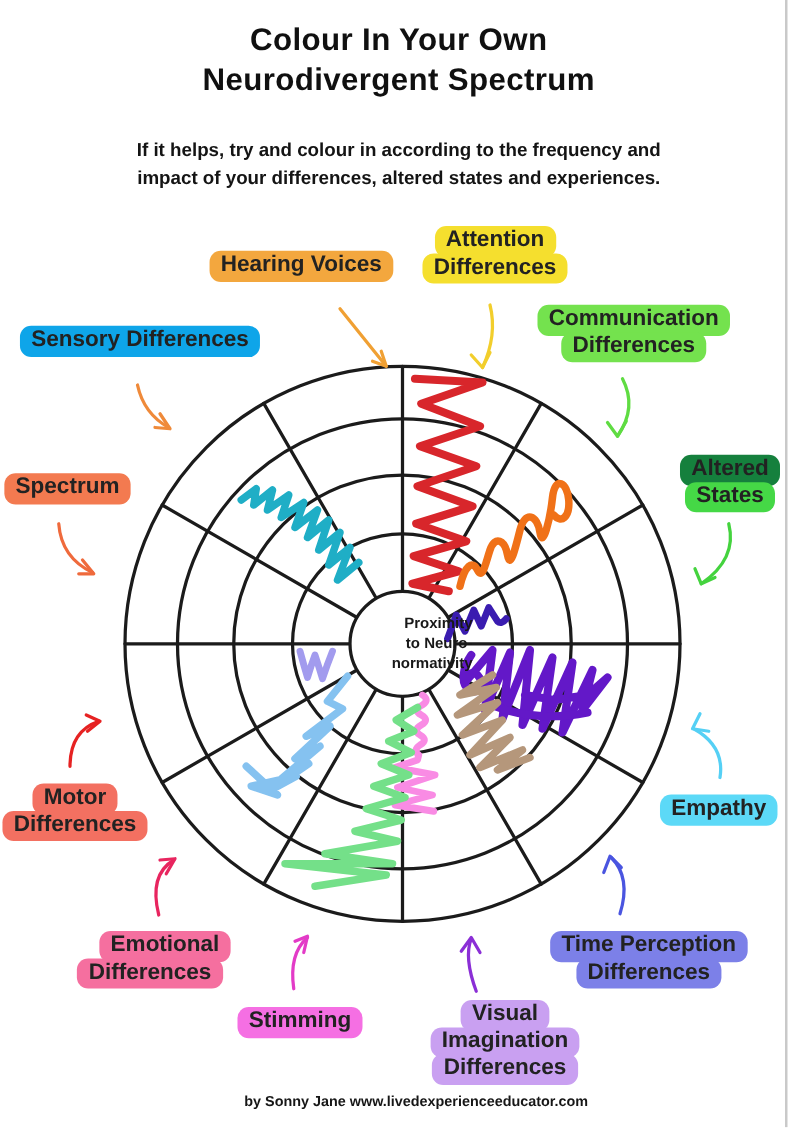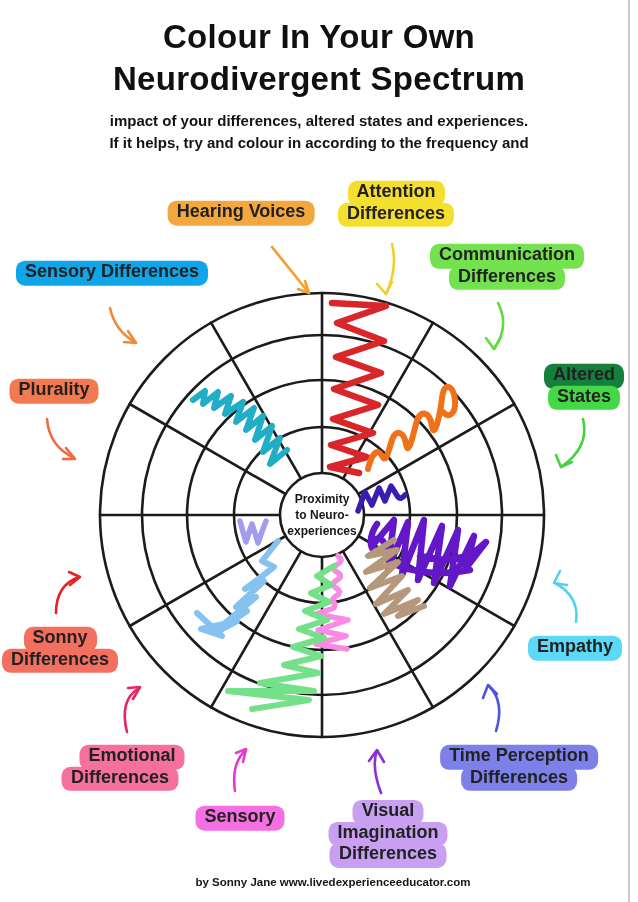--- a/index.html
+++ b/index.html
@@ -1,59 +1,59 @@
 <!DOCTYPE html>
 <html><head>
 <meta charset="utf-8">
 <style>
   html,body{margin:0;padding:0;background:#ffffff;}
   #page{position:relative;width:638px;height:902px;background:#ffffff;overflow:hidden;
         font-family:"Liberation Sans",sans-serif;}
   #title{position:absolute;top:16px;left:0;width:100%;text-align:center;
-         font-weight:700;font-size:33px;line-height:1.28;color:#101010;letter-spacing:.3px;}
+         font-weight:700;font-size:25px;line-height:1.28;color:#101010;letter-spacing:.3px;}
   #subtitle{position:absolute;top:110px;left:0;width:100%;text-align:center;
          font-weight:700;font-size:15px;line-height:1.45;color:#141414;}
   #wheel-svg{position:absolute;left:0;top:0;z-index:1;}
   .lbl{position:absolute;transform:translate(-50%,-50%);display:flex;flex-direction:column;
        align-items:center;z-index:3;}
   .lbl span{font-weight:700;font-size:18px;line-height:1.15;color:#222;
        padding:0 9px 4px 9px;border-radius:9px;white-space:nowrap;margin-top:-3px;}
   .lbl span:first-child{margin-top:0;}
   #lbl-attention{left:396px;top:204px}
   #lbl-communication{left:507px;top:267px}
   #lbl-altered{left:584px;top:387px}
   #lbl-empathy{left:575px;top:648px}
   #lbl-time{left:519px;top:768px}
-  #lbl-visual{left:388px;top:834px}
+  #lbl-visual{left:404px;top:834px}
   #lbl-stimming{left:240px;top:818px}
   #lbl-emotional{left:120px;top:768px}
   #lbl-motor{left:60px;top:650px}
   #lbl-plurality{left:54px;top:391px}
   #lbl-sensory{left:112px;top:273px}
   #lbl-hearing{left:241px;top:213px}
   #center-label{position:absolute;left:322px;top:515px;transform:translate(-50%,-50%);
-       width:112px;text-align:center;font-weight:700;font-size:12px;line-height:1.35;
+       width:112px;text-align:right;font-weight:700;font-size:12px;line-height:1.35;
        color:#181818;z-index:2;}
   #footer{position:absolute;top:876px;left:14px;width:100%;text-align:center;
        font-weight:700;font-size:11.5px;color:#161616;}
   #right-edge{position:absolute;left:628px;top:0;width:2px;height:902px;background:#c9c9c9;}
 </style>
 </head>
 <body>
 
 <div id="page">
 
   <div id="title">
     <div>Colour In Your Own</div>
     <div>Neurodivergent Spectrum</div>
   </div>
 
   <div id="subtitle">
+    <div>If it helps, try and colour in according to the frequency and</div>
     <div>impact of your differences, altered states and experiences.</div>
-    <div>If it helps, try and colour in according to the frequency and</div>
   </div>
 
   <svg id="wheel-svg" width="638" height="902" viewBox="0 0 638 902">
 
     <g fill="none" stroke="#1b1b1b" stroke-width="2.6">
       <circle cx="322" cy="515" r="222"></circle>
       <circle cx="322" cy="515" r="180"></circle>
       <circle cx="322" cy="515" r="135"></circle>
       <circle cx="322" cy="515" r="88"></circle>
     </g>
@@ -137,21 +137,21 @@
       <g stroke="#EF8A3A">
         <path d="M110,308 Q115,331 135,342"></path>
           <path d="M124,342 L136,343 L128,331"></path>
       </g>
     </g>
   </svg>
 
   <div id="center-label">
     <div>Proximity</div>
     <div>to Neuro-</div>
-    <div>experiences</div>
+    <div>normativity</div>
   </div>
 
   <div class="lbl" id="lbl-attention">
     <span style="background-color: rgb(245, 223, 46);">Attention</span>
     <span style="background-color: rgb(245, 223, 46);">Differences</span>
   </div>
   <div class="lbl" id="lbl-communication">
     <span style="background-color: rgb(116, 226, 78);">Communication</span>
     <span style="background-color: rgb(116, 226, 78);">Differences</span>
   </div>
@@ -165,32 +165,32 @@
   <div class="lbl" id="lbl-time">
     <span style="background-color: rgb(124, 128, 232);">Time Perception</span>
     <span style="background-color: rgb(124, 128, 232);">Differences</span>
   </div>
   <div class="lbl" id="lbl-visual">
     <span style="background-color: rgb(201, 160, 241);">Visual</span>
     <span style="background-color: rgb(201, 160, 241);">Imagination</span>
     <span style="background-color: rgb(201, 160, 241);">Differences</span>
   </div>
   <div class="lbl" id="lbl-stimming">
-    <span style="background-color: rgb(245, 111, 227);">Sensory</span>
+    <span style="background-color: rgb(245, 111, 227);">Stimming</span>
   </div>
   <div class="lbl" id="lbl-emotional">
     <span style="background-color: rgb(245, 111, 159); margin-left: 24px;">Emotional</span>
     <span style="background-color: rgb(245, 111, 159);">Differences</span>
   </div>
   <div class="lbl" id="lbl-motor">
-    <span style="background-color: rgb(243, 112, 97);">Sonny</span>
+    <span style="background-color: rgb(243, 112, 97);">Motor</span>
     <span style="background-color: rgb(243, 112, 97);">Differences</span>
   </div>
   <div class="lbl" id="lbl-plurality">
-    <span style="background-color: rgb(243, 122, 80);">Plurality</span>
+    <span style="background-color: rgb(243, 122, 80);">Spectrum</span>
   </div>
   <div class="lbl" id="lbl-sensory">
     <span style="background-color: #0ea5e9;">Sensory Differences</span>
   </div>
   <div class="lbl" id="lbl-hearing">
     <span style="background-color: rgb(243, 167, 62);">Hearing Voices</span>
   </div>
 
   <div id="footer">by Sonny Jane www.livedexperienceeducator.com</div>
   <div id="right-edge"></div>

